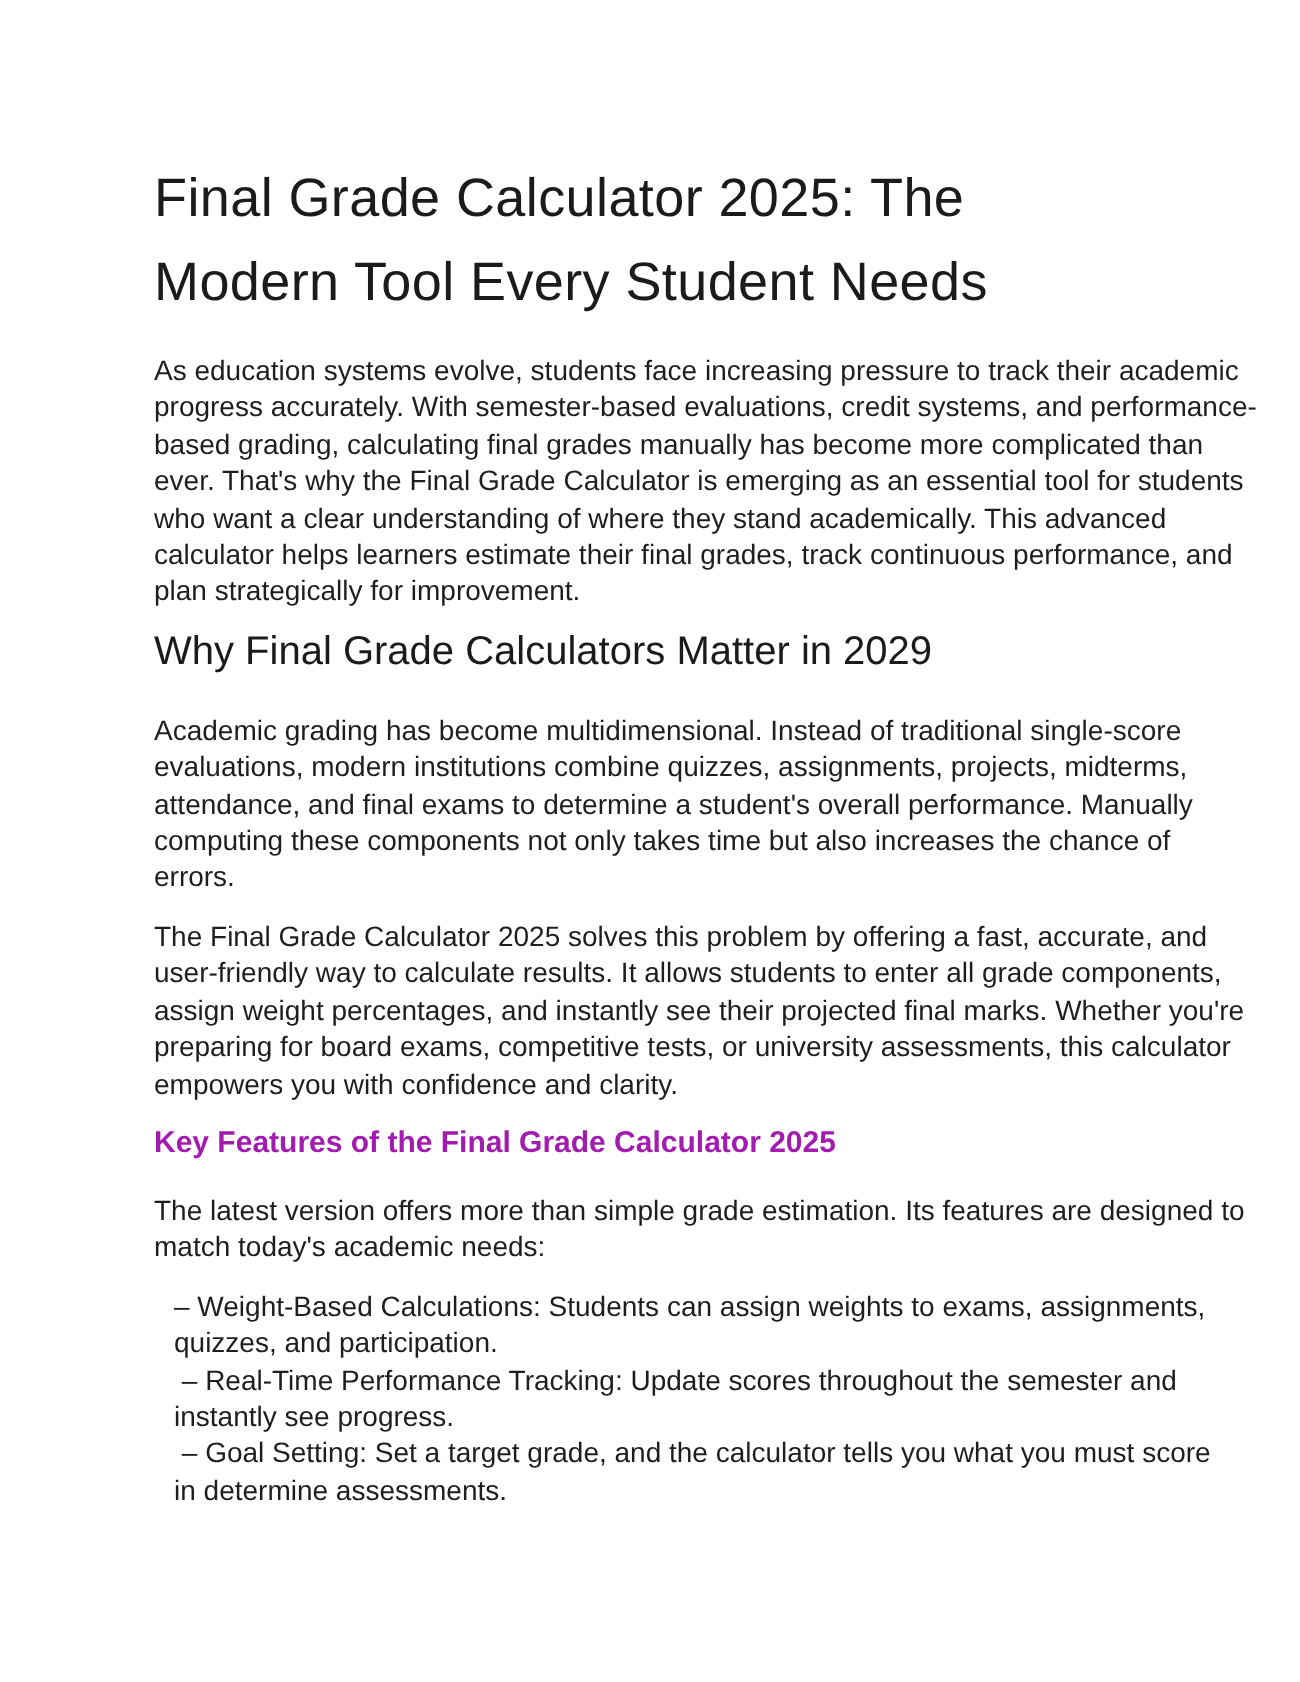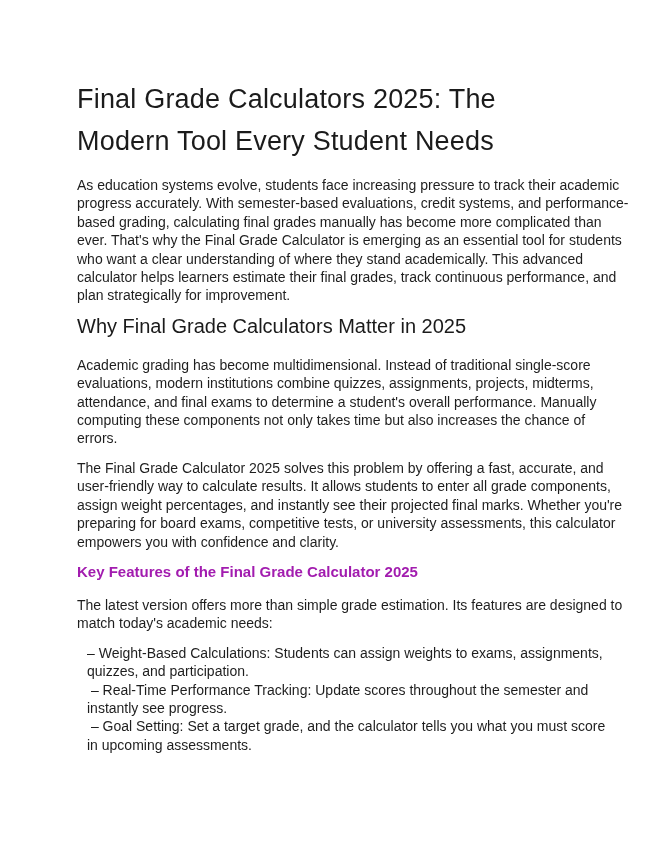--- a/index.html
+++ b/index.html
@@ -49,29 +49,29 @@
     font-size: 14px;
     line-height: 18.4px;
   }
 </style>
 </head>
 <body>
 
 <div class="page">
 
   <h1>
-    <span class="block">Final Grade Calculators 2025: The</span>
+    <span class="block">Final Grade Calculator 2025: The</span>
     <span class="block">Modern Tool Every Student Needs</span>
   </h1>
 
   <p>
     <span class="seg">As education systems evolve, students face increasing pressure to track their academic progress accurately. With semester-based evaluations, credit systems, and performance-based grading, calculating final grades manually has become more complicated than ever. That's why the </span><span class="seg bold-seg">Final Grade Calculator</span><span class="seg"> is emerging as an essential tool for students who want a clear understanding of where they stand academically. This advanced calculator helps learners estimate their final grades, track continuous performance, and plan strategically for improvement.</span>
   </p>
 
-  <h2>Why Final Grade Calculators Matter in 2025</h2>
+  <h2>Why Final Grade Calculators Matter in 2029</h2>
 
   <p>
     <span class="seg">Academic grading has become multidimensional. Instead of traditional single-score evaluations, modern institutions combine quizzes, assignments, projects, midterms, attendance, and final exams to determine a student's overall performance. Manually computing these components not only takes time but also increases the chance of errors.</span>
   </p>
 
   <p>
     <span class="seg">The </span><span class="seg bold-seg">Final Grade Calculator 2025</span><span class="seg"> solves this problem by offering a fast, accurate, and user-friendly way to calculate results. It allows students to enter all grade components, assign weight percentages, and instantly see their projected final marks. Whether you're preparing for board exams, competitive tests, or university assessments, this calculator empowers you with confidence and clarity.</span>
   </p>
 
   <h3>Key Features of the Final Grade Calculator 2025</h3>
@@ -81,17 +81,17 @@
   </p>
 
   <div class="features">
     <div class="feature-line">
       <span class="seg bold-seg">– Weight-Based Calculations:</span><span class="seg"> Students can assign weights to exams, assignments, quizzes, and participation.</span>
     </div>
     <div class="feature-line">
       <span class="seg bold-seg"> – Real-Time Performance Tracking:</span><span class="seg"> Update scores throughout the semester and instantly see progress.</span>
     </div>
     <div class="feature-line">
-      <span class="seg bold-seg"> – Goal Setting:</span><span class="seg"> Set a target grade, and the calculator tells you what you must score in upcoming assessments.</span>
+      <span class="seg bold-seg"> – Goal Setting:</span><span class="seg"> Set a target grade, and the calculator tells you what you must score in determine assessments.</span>
     </div>
   </div>
 
 </div>
 
 </body></html>

